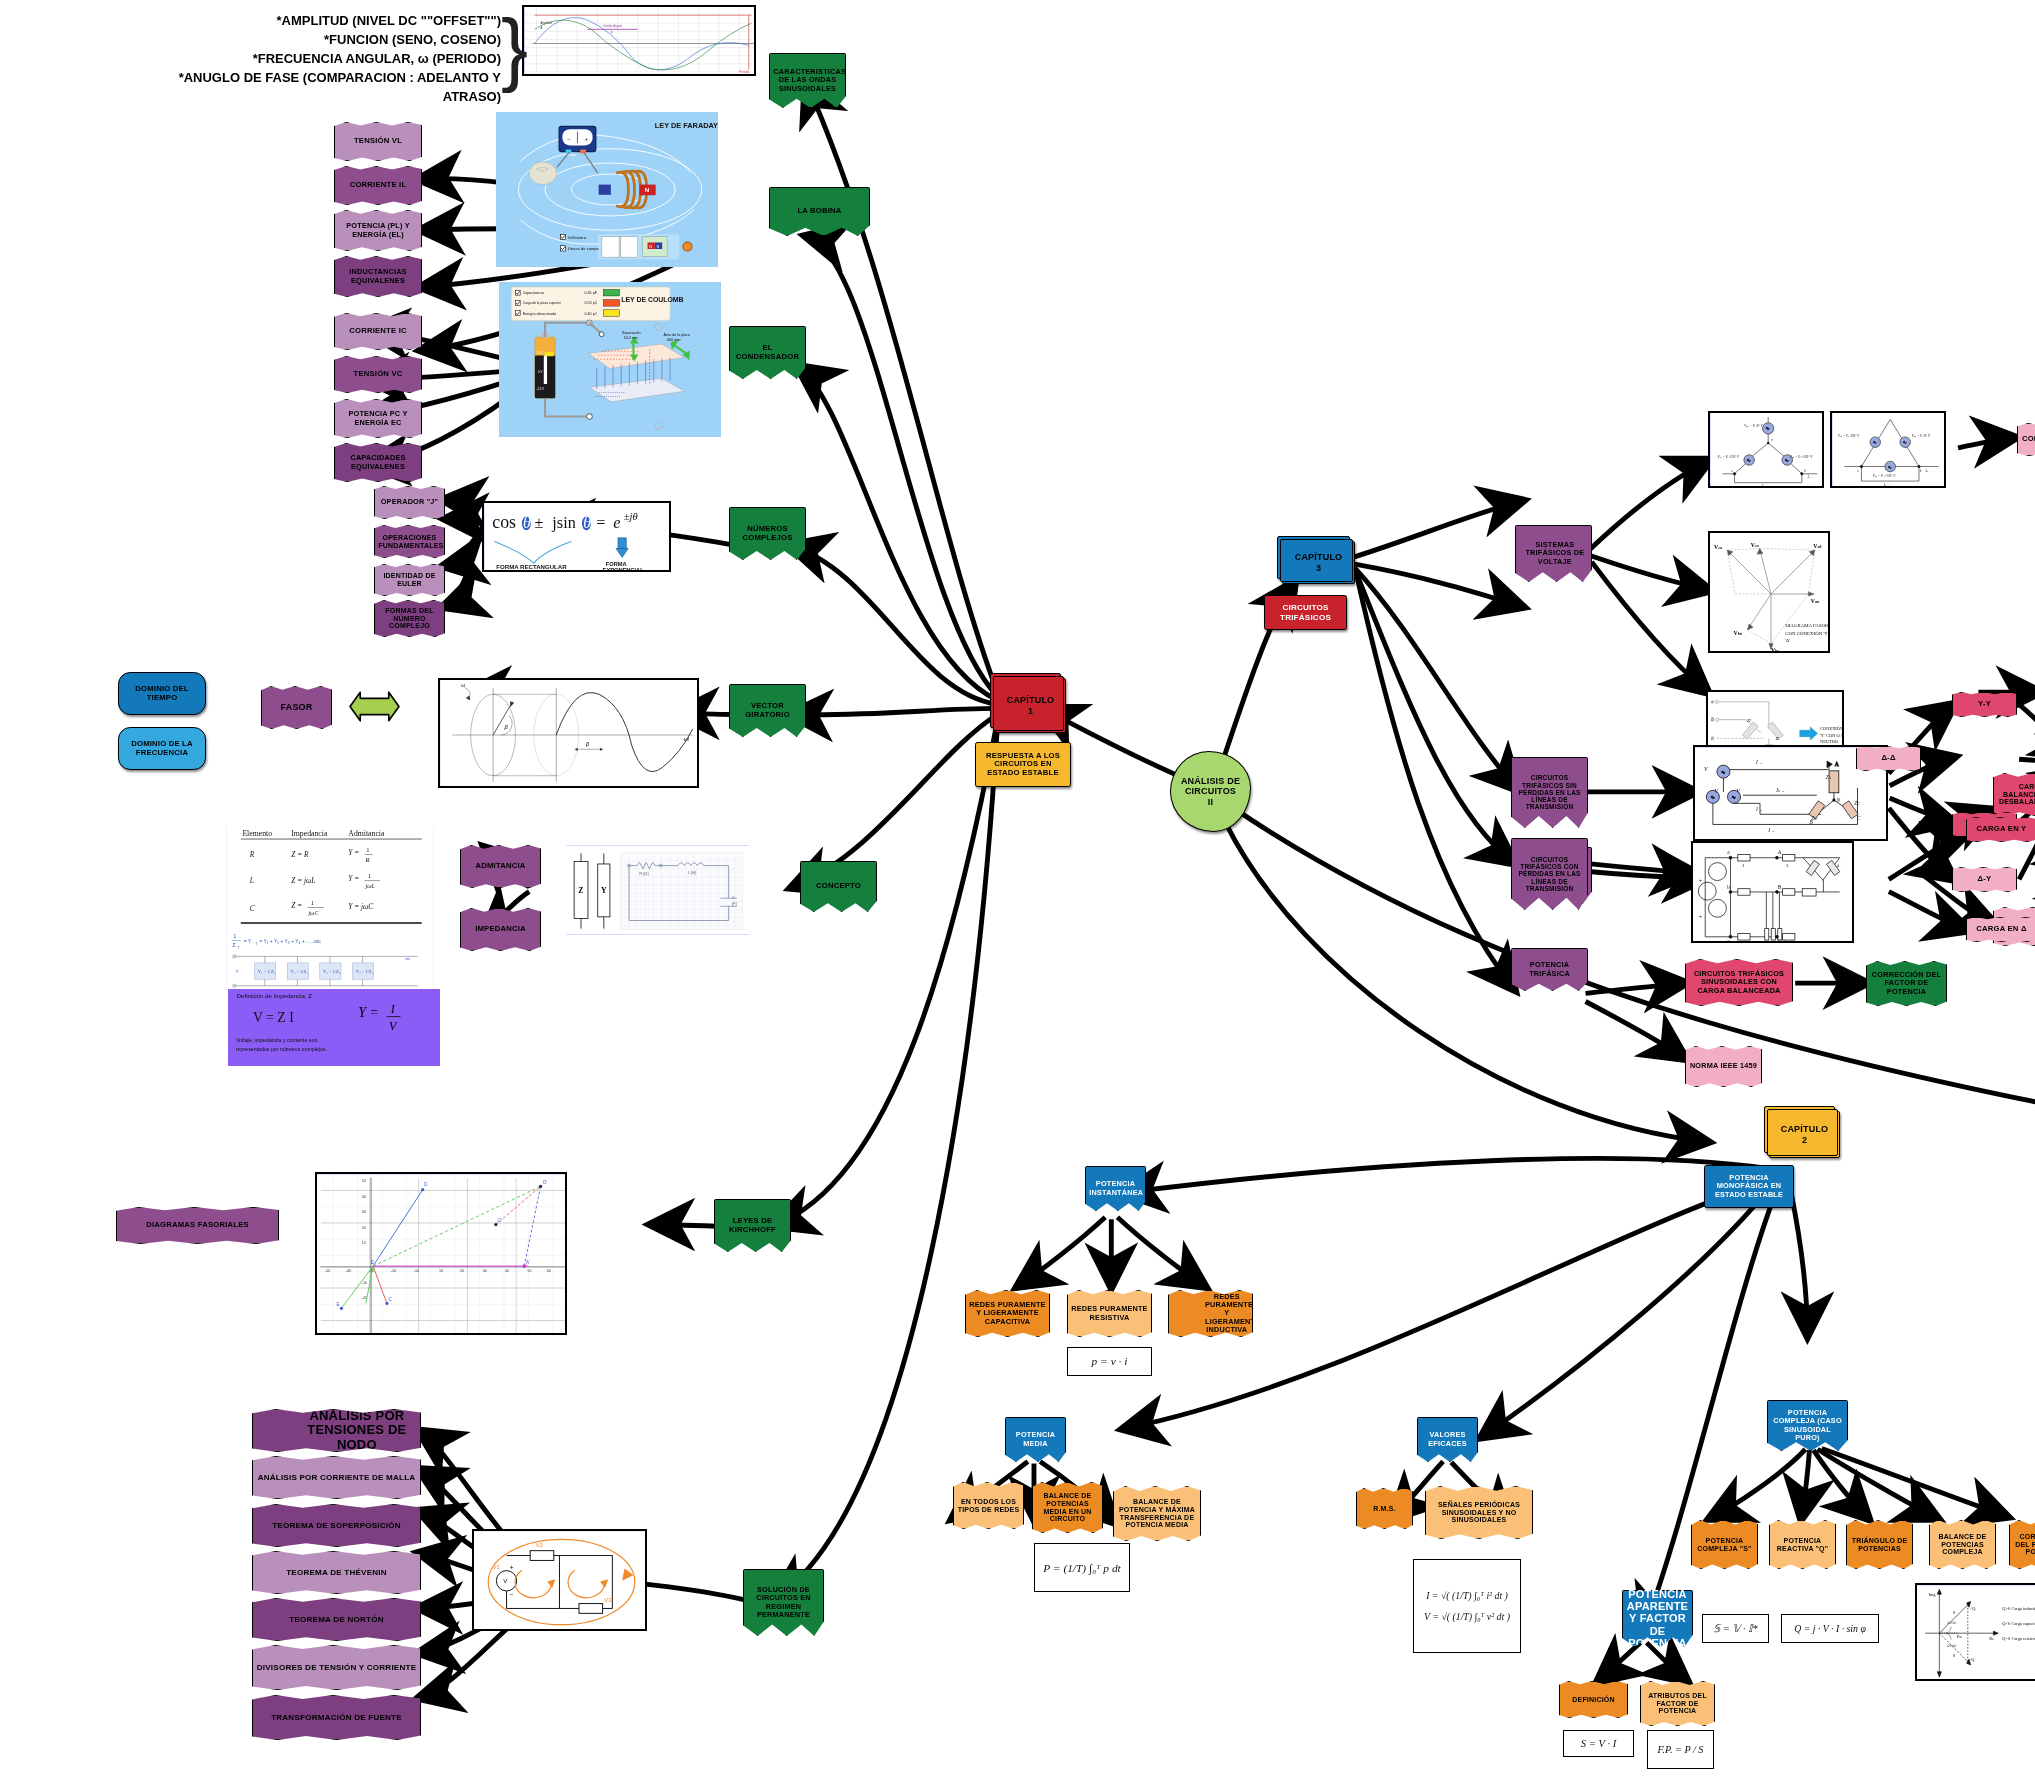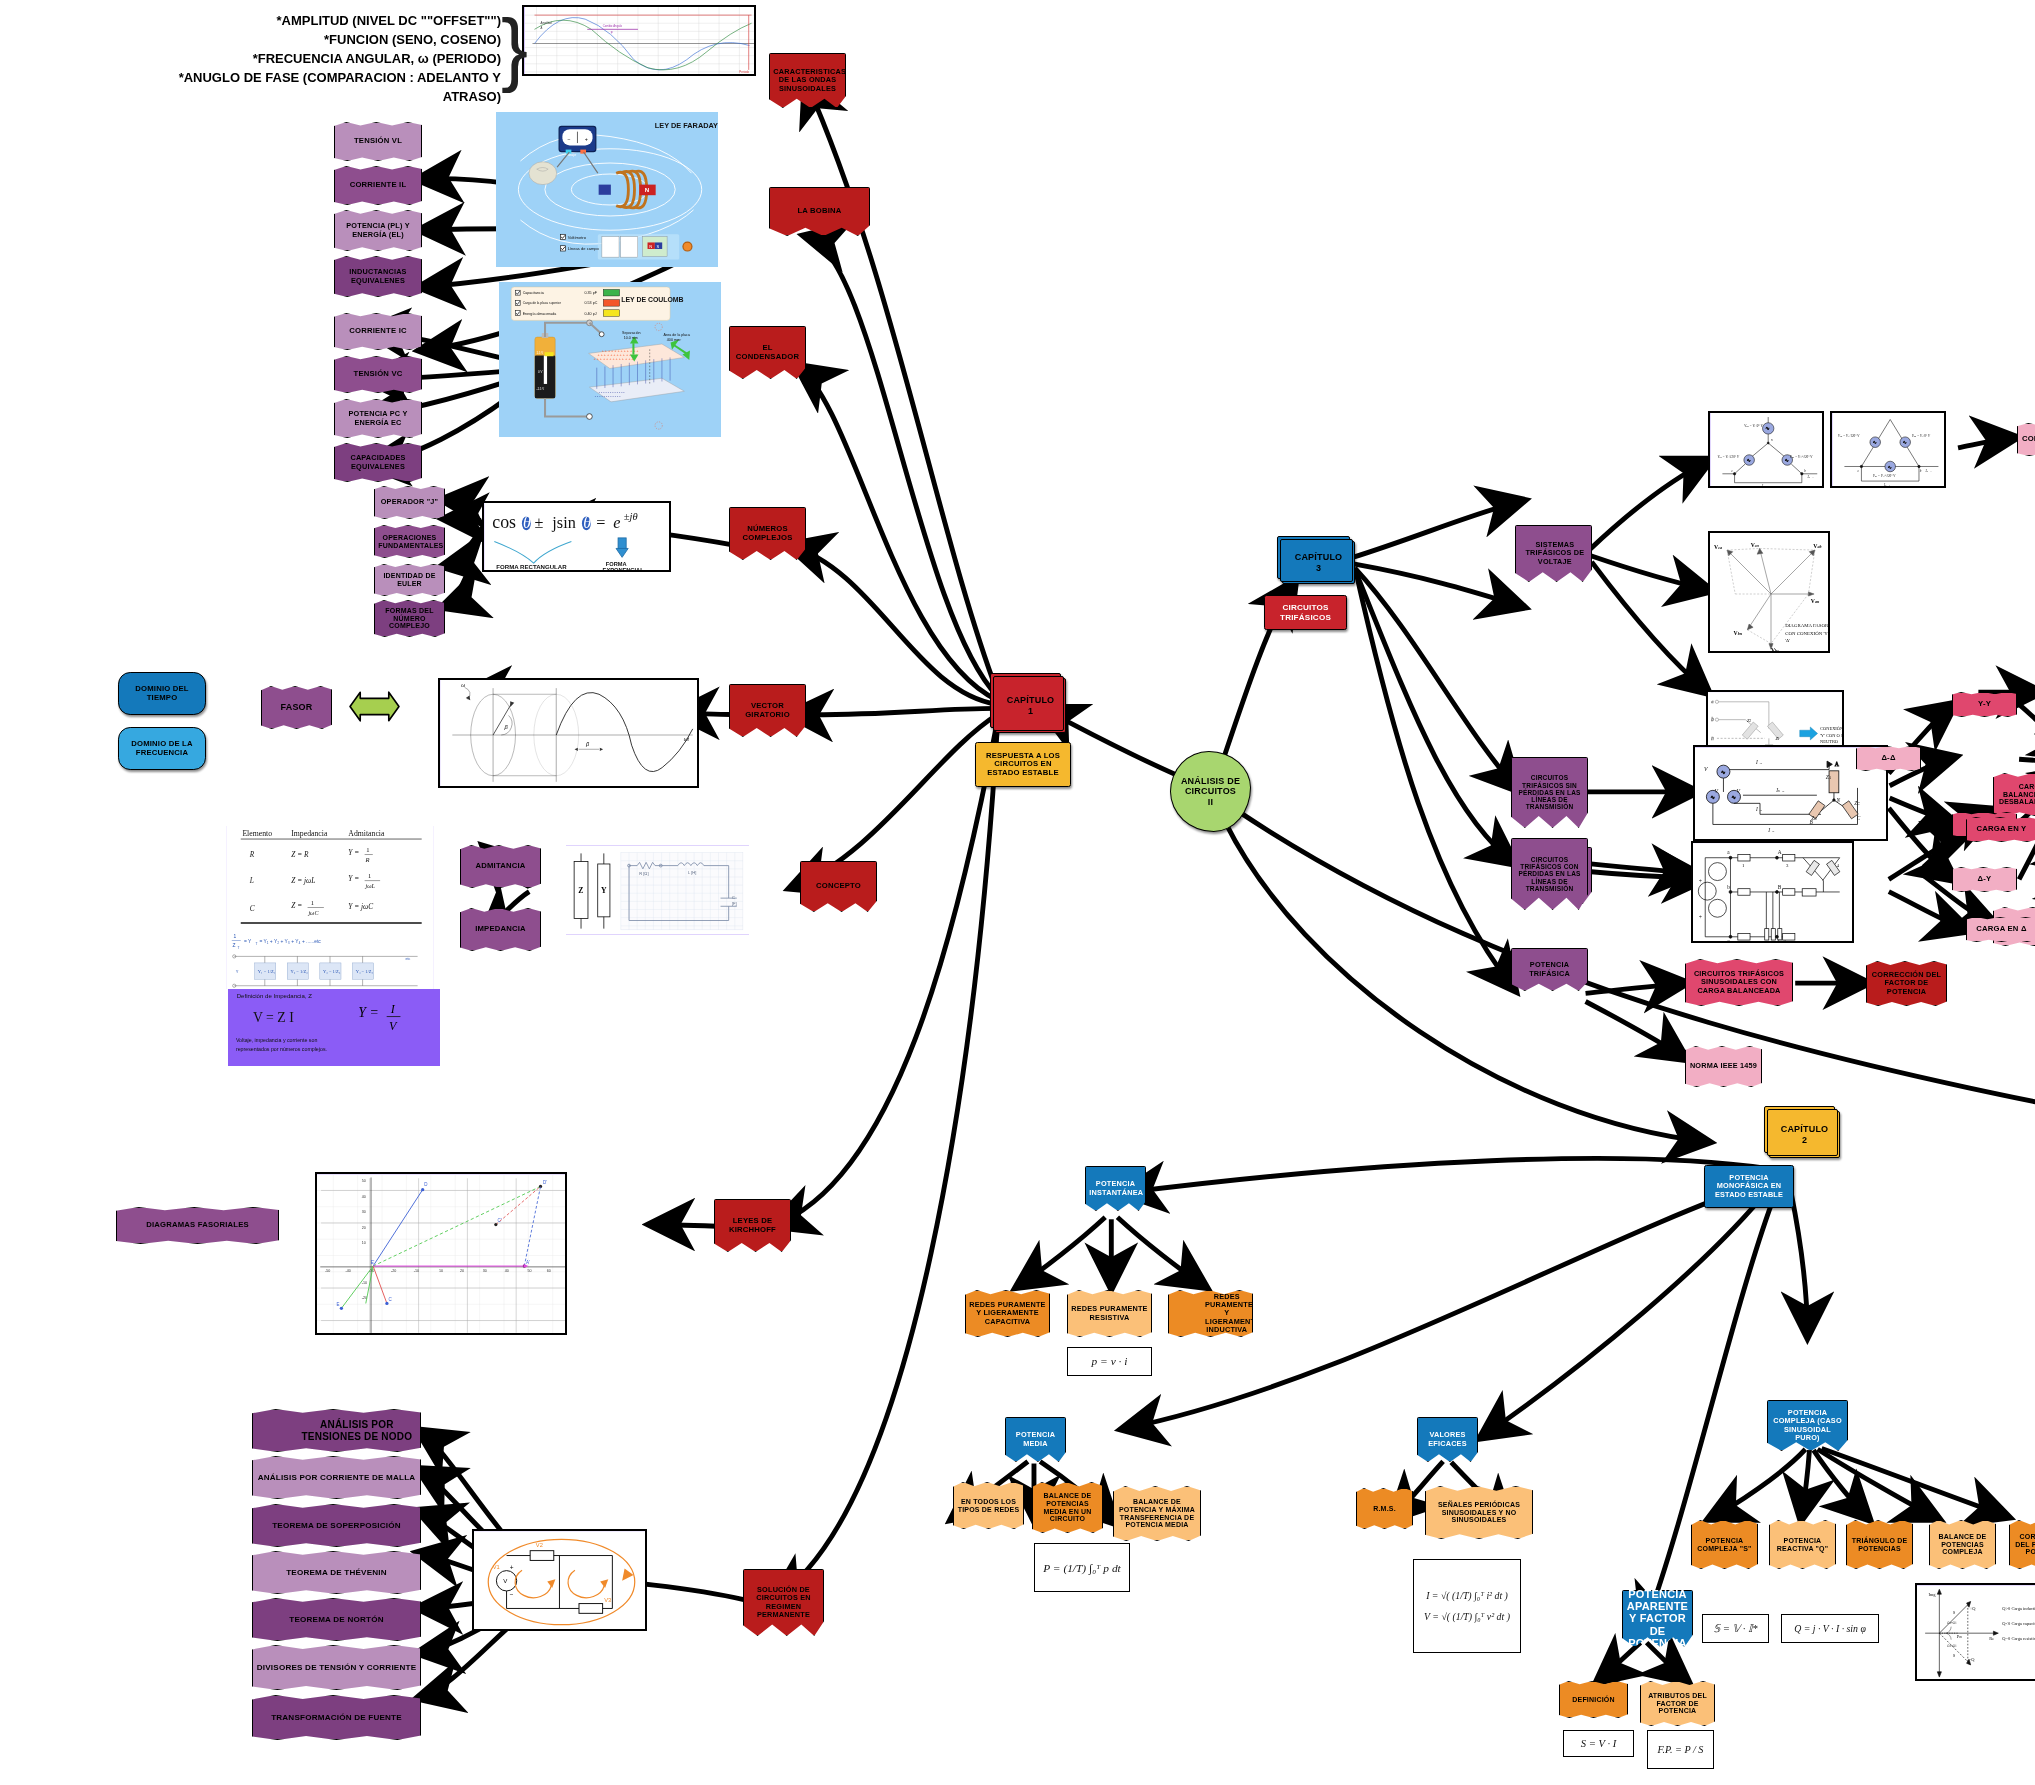--- a/index.html
+++ b/index.html
@@ -27,21 +27,21 @@
   .cloud{border:1.6px solid #000;border-radius:48% 52% 46% 54%/50% 45% 55% 50%;
          filter:drop-shadow(1.6px 2px 1.2px rgba(0,0,0,.45));}
   .callout{border:1.6px solid #000;border-radius:2.4px;filter:drop-shadow(1.6px 2px 1.2px rgba(0,0,0,.45));}
   .stack{border:1.6px solid #000;border-radius:2px;filter:drop-shadow(1.6px 2px 1.2px rgba(0,0,0,.45));}
   .stack:before,.stack:after{content:"";position:absolute;border:1.6px solid #000;border-radius:2px;
         background:inherit;z-index:-1;}
   .stack:before{left:-5.7px;top:-5.7px;width:100%;height:100%;}
   .stack:after{left:-2.8px;top:-2.8px;width:100%;height:100%;}
 
   
-  .c-teal{background:#b91c1c;}
+  .c-teal{background:#15803d;}
   .c-purple{background:#8e4e8e;}
   .c-purple-l{background:#b98fbb;}
   .c-purple-d{background:#7d3f80;}
   .c-red{background:#c8232c;}
   .c-yellow{background:#f5b82e;}
   .c-blue{background:#1479bb;}
   .c-blue-l{background:#36a8e0;}
   .c-green{background:#a8d66f;}
   .c-pink{background:#f2aec4;}
   .c-pink-d{background:#e0476e;}
@@ -657,21 +657,21 @@
       <span>ADMITANCIA</span>
     </div>
 <div class="node flag-wave c-purple" style="left:460px;top:908px;width:81px;height:43px;font-size:7.7px;">
       <span>IMPEDANCIA</span>
     </div>
 
 <div class="node flag-wave c-purple" style="left:116px;top:1207px;width:163px;height:37px;font-size:7.7px;">
       <span>DIAGRAMAS FASORIALES</span>
     </div>
 
-<div class="node flag-wave c-purple-d" style="left:252px;top:1409px;width:169px;height:43px;font-size:10px;padding-left:44px;">
+<div class="node flag-wave c-purple-d" style="left:252px;top:1409px;width:169px;height:43px;font-size:13px;padding-left:44px;">
       <span>ANÁLISIS POR TENSIONES DE NODO</span>
     </div>
 <div class="node flag-wave c-purple-l" style="left:252px;top:1456px;width:169px;height:43px;font-size:8.1px;">
       <span>ANÁLISIS POR CORRIENTE DE MALLA</span>
     </div>
 <div class="node flag-wave c-purple-d" style="left:252px;top:1504px;width:169px;height:43px;font-size:8.1px;">
       <span>TEOREMA DE SOPERPOSICIÓN</span>
     </div>
 <div class="node flag-wave c-purple-l" style="left:252px;top:1551px;width:169px;height:43px;font-size:8.1px;">
       <span>TEOREMA DE THÉVENIN</span>

